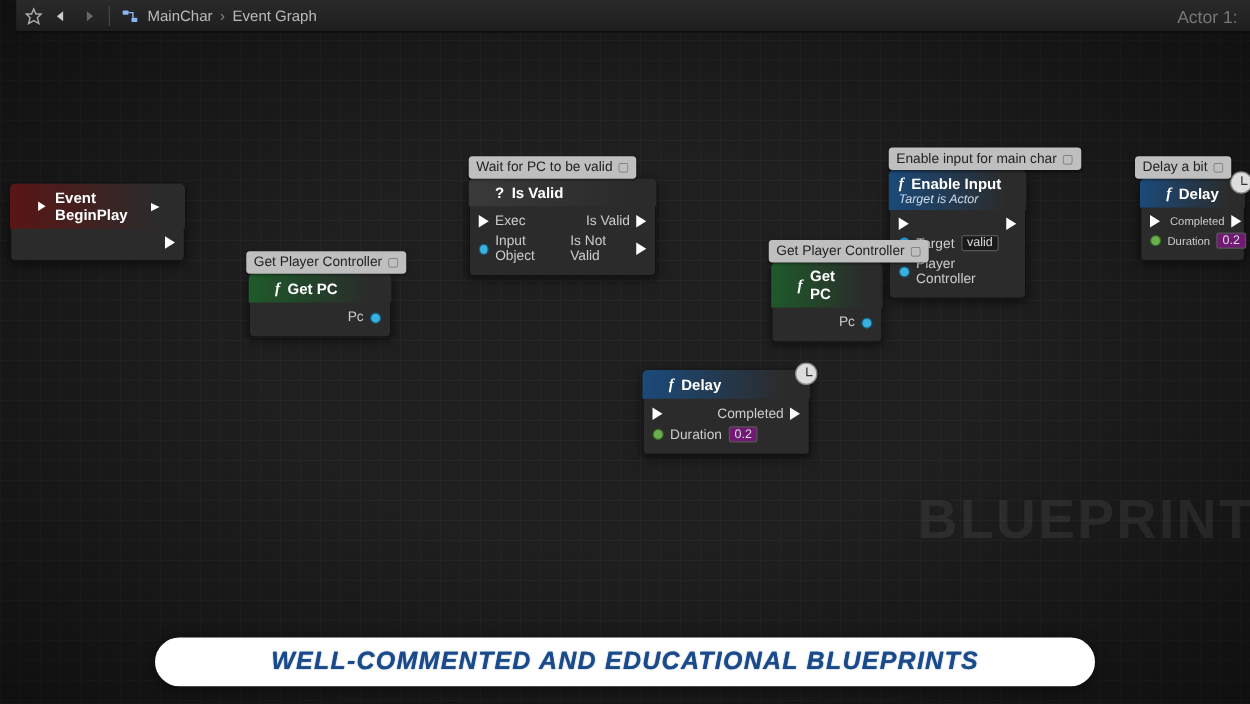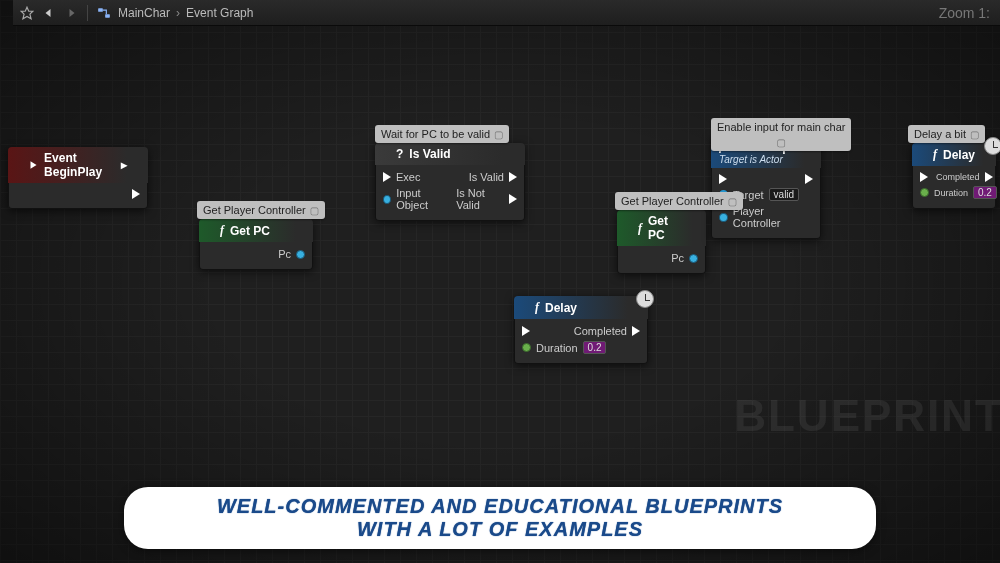--- a/index.html
+++ b/index.html
@@ -148,21 +148,21 @@
         <rect x="2" y="4" width="8" height="6" rx="1"></rect>
         <rect x="14" y="14" width="8" height="6" rx="1"></rect>
         <path d="M10 7 H16 V14" stroke="#8ab4f8" stroke-width="2" fill="none"></path>
       </svg>
   </div>
   <div class="breadcrumb">
     <span>MainChar</span>
     <span class="chev">›</span>
     <span>Event Graph</span>
   </div>
-  <div class="zoom">Zoom 1:</div>
+  <div class="zoom">Actor 1:</div>
 </div>
 
 <div class="node" style="left:8px; top:147px; width:140px;">
   <div class="hdr red">
     <svg width="12" height="12" viewBox="0 0 24 24">
         <path d="M4 2 L20 12 L4 22 Z" fill="#fff"></path>
       </svg>
     <span>Event BeginPlay</span>
     <span style="margin-left:auto">▸</span>
   </div>
@@ -268,21 +268,21 @@
     <div class="pinrow">
       <span></span>
       <div class="pin out">
           <span class="dot"></span>
           <span>Pc</span>
         </div>
     </div>
   </div>
 </div>
 
-<div class="comment" style="left:711px; top:118px;flex-direction:column;">
+<div class="comment" style="left:711px; top:118px;">
   <span>Enable input for main char</span>
     <span class="bub">▢</span>
 </div>
 <div class="node" style="left:711px; top:136px; width:110px;">
   <div class="hdr blue" style="display:block; padding:3px 8px;">
     <div style="display:flex;align-items:center;gap:6px;">
       <span class="funcicon">f</span>
       <span>Enable Input</span>
     </div>
     <span class="sub">Target is Actor</span>
@@ -341,14 +341,13 @@
     </div>
   </div>
 </div>
 
 <div class="watermark">BLUEPRINT</div>
 
 <div class="vignette"></div>
 
 <div class="banner">
   <span>WELL-COMMENTED AND EDUCATIONAL BLUEPRINTS</span><br>
-  <span>WITH A LOT OF EXAMPLES</span>
 </div>
 
 </body></html>

